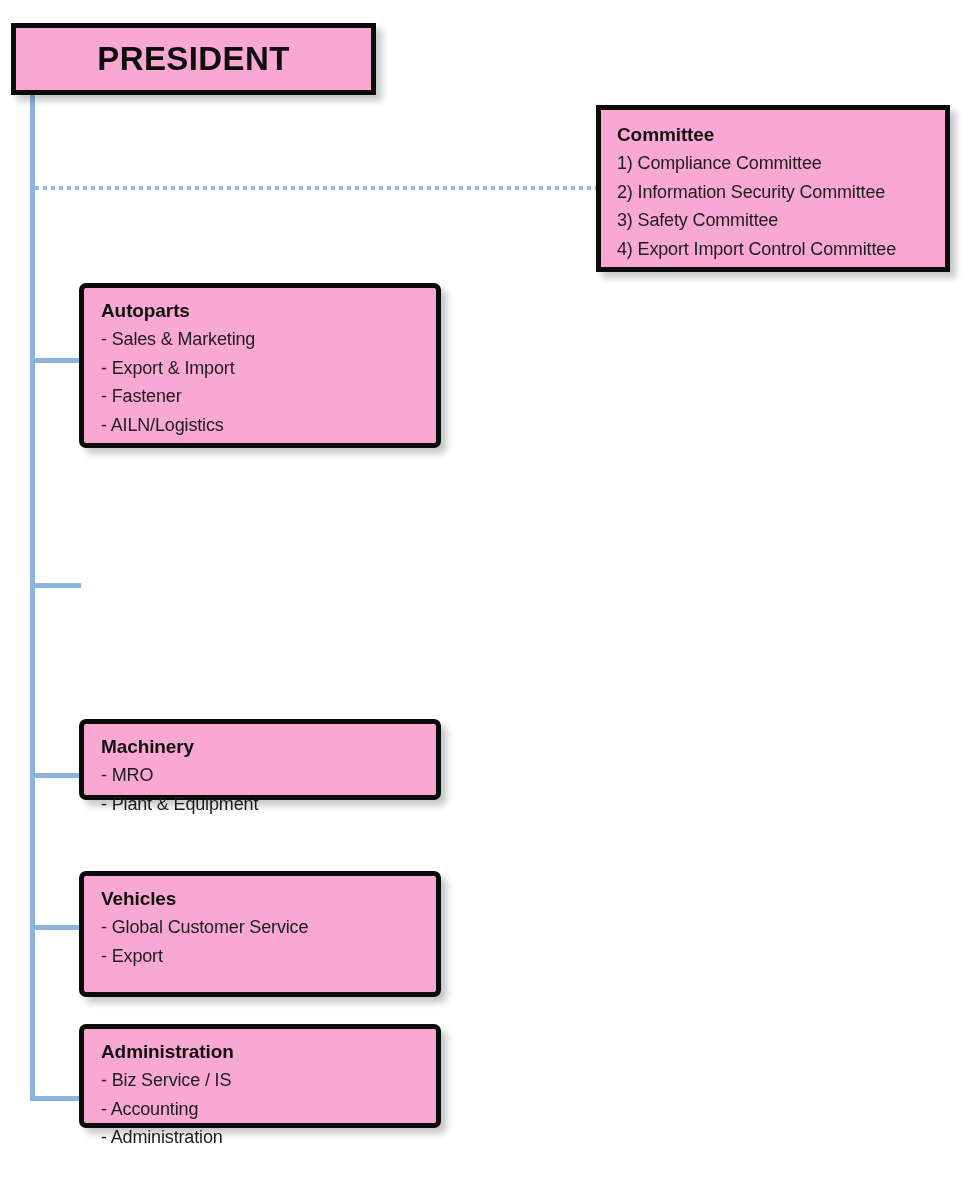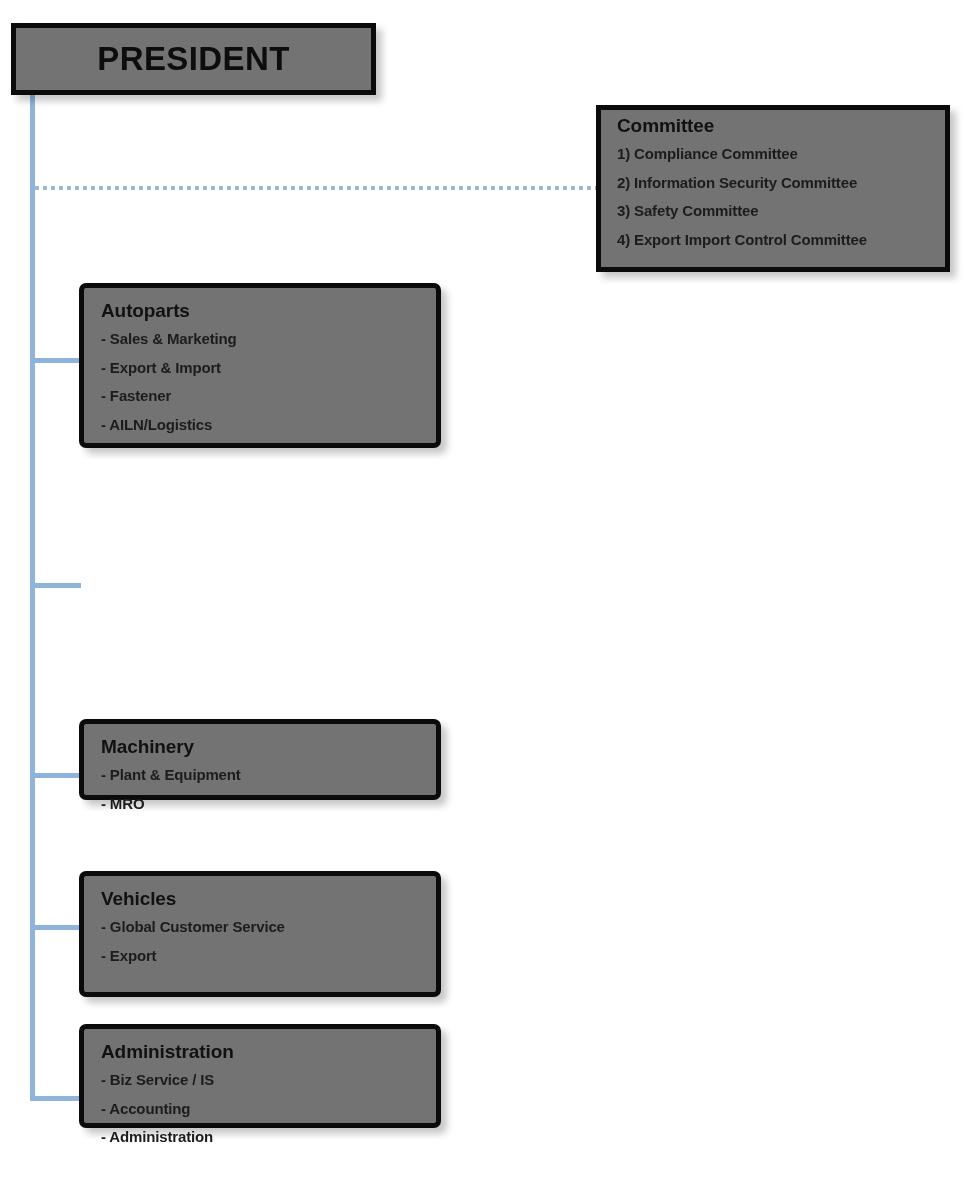--- a/index.html
+++ b/index.html
@@ -18,44 +18,44 @@
     width: 978px;
     height: 1200px;
     background: #ffffff;
     overflow: hidden;
   }
 
   
   .node-box {
     position: absolute;
     box-sizing: border-box;
-    background: #737373;
+    background: #f9a8d4;
     border: 5px solid #0b0b0b;
     box-shadow: 6px 6px 7px rgba(0,0,0,0.22);
   }
 
   .node-title {
     font-weight: bold;
     font-size: 19px;
     line-height: 28px;
     letter-spacing: -0.1px;
     color: #111111;
     white-space: nowrap;
   }
 
   .node-list {
     list-style: none;
     margin: 0;
     padding: 0;
   }
 
   .node-list li {
-    font-size: 15px;
+    font-size: 18px;
     line-height: 28.5px;
-    font-weight: bold;
+    font-weight: normal;
     color: #1c1c1c;
     letter-spacing: -0.15px;
     white-space: nowrap;
   }
 
   
   #president-box {
     left: 11px;
     top: 23px;
     width: 365px;
@@ -70,21 +70,21 @@
     letter-spacing: 0.4px;
     color: #0d0d0d;
   }
 
   
   #committee-box {
     left: 596px;
     top: 105px;
     width: 354px;
     height: 167px;
-    padding: 2px 0 0 16px;
+    padding: 11px 0 0 16px;
   }
 
   
   .dept-box {
     left: 79px;
     width: 362px;
     padding: 9px 0 0 17px;
     border-radius: 7px;
   }
 
@@ -163,22 +163,22 @@
       <li>- Export &amp; Import</li>
       <li>- Fastener</li>
       <li>- AILN/Logistics</li>
     </ul>
   </div>
 
 
   <div class="node-box dept-box" id="dept-box-2">
     <div class="node-title">Machinery</div>
     <ul class="node-list">
+      <li>- MRO</li>
       <li>- Plant &amp; Equipment</li>
-      <li>- MRO</li>
     </ul>
   </div>
 
   <div class="node-box dept-box" id="dept-box-3">
     <div class="node-title">Vehicles</div>
     <ul class="node-list">
       <li>- Global Customer Service</li>
       <li>- Export</li>
     </ul>
   </div>

